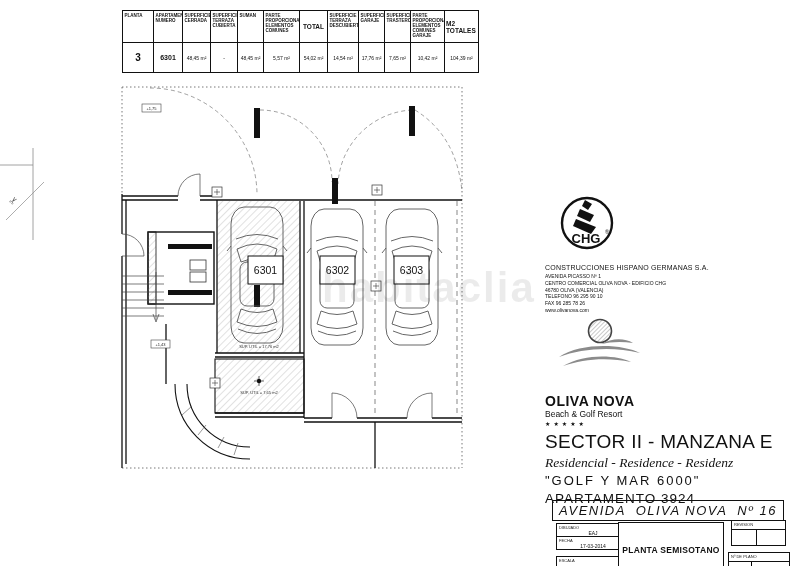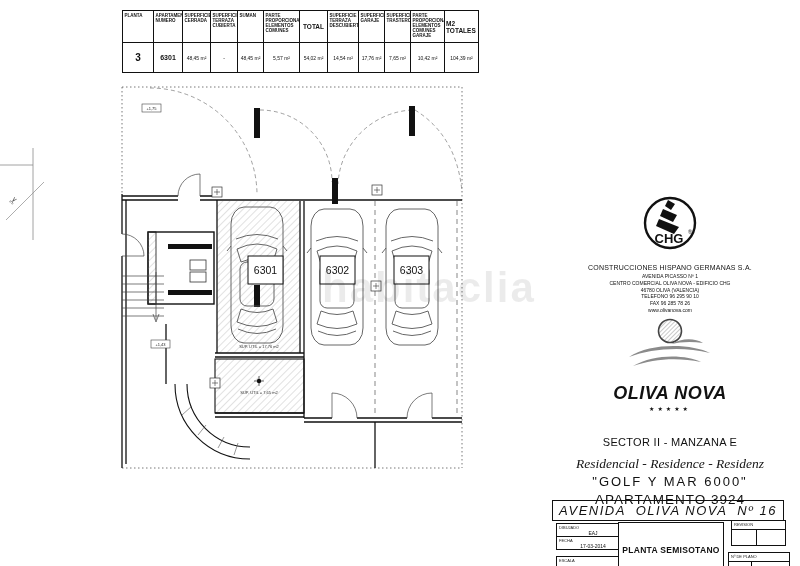--- a/index.html
+++ b/index.html
@@ -12,28 +12,28 @@
   .th{height:32px;border-bottom:1px solid #111;font-size:4.5px;font-weight:700;
       padding:2px 1.5px;line-height:5px;letter-spacing:0;box-sizing:border-box;overflow:hidden;}
   .td{height:29px;display:flex;align-items:center;justify-content:center;font-size:5px;}
   .th.big{font-size:6.5px;line-height:7px;display:flex;align-items:center;justify-content:center;padding:1px;}
   .td.b1{font-size:10px;font-weight:700;}
   .td.b2{font-size:7px;font-weight:700;}
   
   .watermark{position:absolute;left:322px;top:264px;font-size:42px;font-weight:700;
              color:rgba(0,0,0,0.08);letter-spacing:2px;pointer-events:none;}
   
-  .rightcol{position:absolute;left:545px;top:195px;width:250px;text-align:center;}
+  .rightcol{position:absolute;left:545px;top:195px;width:250px;text-align:left;}
   .chg-name{font-size:7px;font-weight:400;margin-top:3px;letter-spacing:0.2px;}
   .addr{font-size:5px;line-height:6.8px;margin-top:2px;}
-  .on-name{font-size:18px;font-weight:800;letter-spacing:0.5px;margin-top:4px;font-style:italic;}
+  .on-name{font-size:14px;font-weight:800;letter-spacing:0.5px;margin-top:14px;}
   .on-tag{font-size:8.5px;margin-top:0px;}
   .on-stars{font-size:6px;letter-spacing:3px;margin-top:1px;}
-  .sector{font-size:11px;margin-top:24px;letter-spacing:0.3px;}
-  .residences{font-family:"Liberation Serif",serif;font-style:italic;font-size:13.5px;margin-top:8px;}
+  .sector{font-size:19px;margin-top:4px;letter-spacing:0.3px;}
+  .residences{font-family:"Liberation Serif",serif;font-style:italic;font-size:13.5px;margin-top:2px;}
   .building{font-size:13px;letter-spacing:2px;margin-top:2px;}
   .apartment{font-size:13.5px;letter-spacing:1px;margin-top:3px;}
   
   .titleblock{position:absolute;left:552px;top:474px;width:244px;height:86px;font-size:5px;margin-top:24px;}
   .tb-street{position:absolute;left:0;top:2px;width:230px;height:19px;border:1.6px solid #111;
              display:flex;align-items:center;justify-content:center;font-size:13px;font-style:italic;
              letter-spacing:1.5px;white-space:pre;}
   .tb-box{position:absolute;border:1px solid #111;box-sizing:border-box;background:#fff;}
   .tb-label{font-size:4px;padding:1px 0 0 2px;color:#222;}
   .tb-val{font-size:5px;text-align:center;}
@@ -258,20 +258,21 @@
 
     <svg width="110" height="58" viewBox="0 0 110 58" style="margin-top:3px">
       <circle cx="55" cy="14" r="11.5" fill="url(#sunhatch)" stroke="#444" stroke-width="1.6"></circle>
       <g fill="#8b8b8b">
         <path d="M57,27 C66,21 80,21 88,26 C76,24 64,25 57,27 Z"></path>
         <path d="M14,40 C36,25 78,27 95,36 C66,29 36,32 14,40 Z"></path>
         <path d="M18,49 C40,36 72,38 86,45 C62,40 38,42 18,49 Z"></path>
       </g>
     </svg>
     <div class="on-name">OLIVA NOVA</div>
+    <div class="on-tag">Beach &amp; Golf Resort</div>
     <div class="on-stars">★★★★★</div>
     <div class="sector">SECTOR II - MANZANA E</div>
     <div class="residences">Residencial - Residence - Residenz</div>
     <div class="building">"GOLF Y MAR 6000"</div>
     <div class="apartment">APARTAMENTO 3924</div>
   </div>
 
   <div class="titleblock">
     <div class="tb-street">AVENIDA  OLIVA NOVA  Nº 16</div>
 

